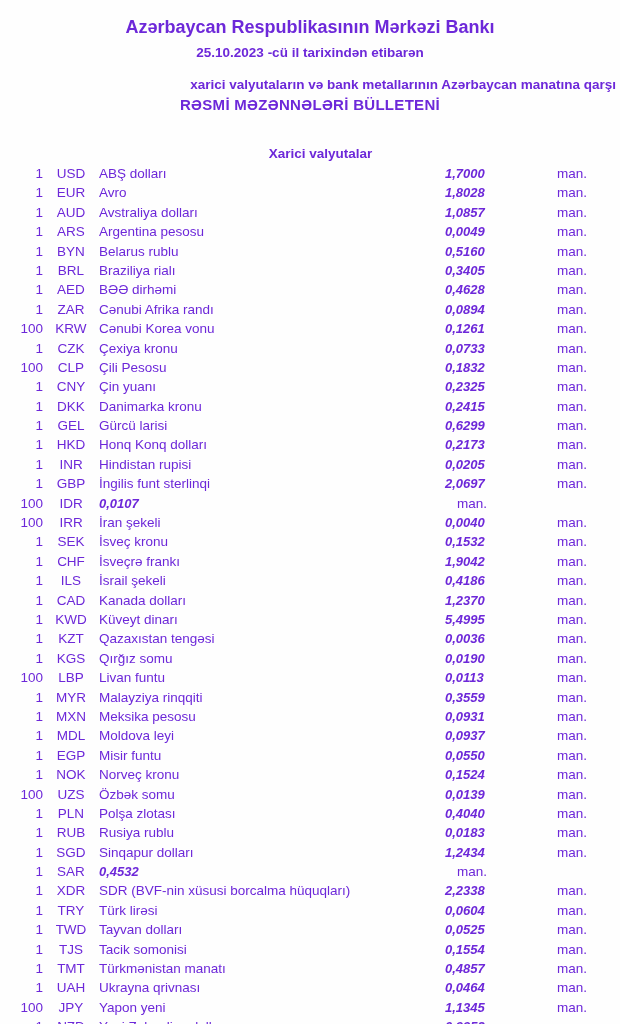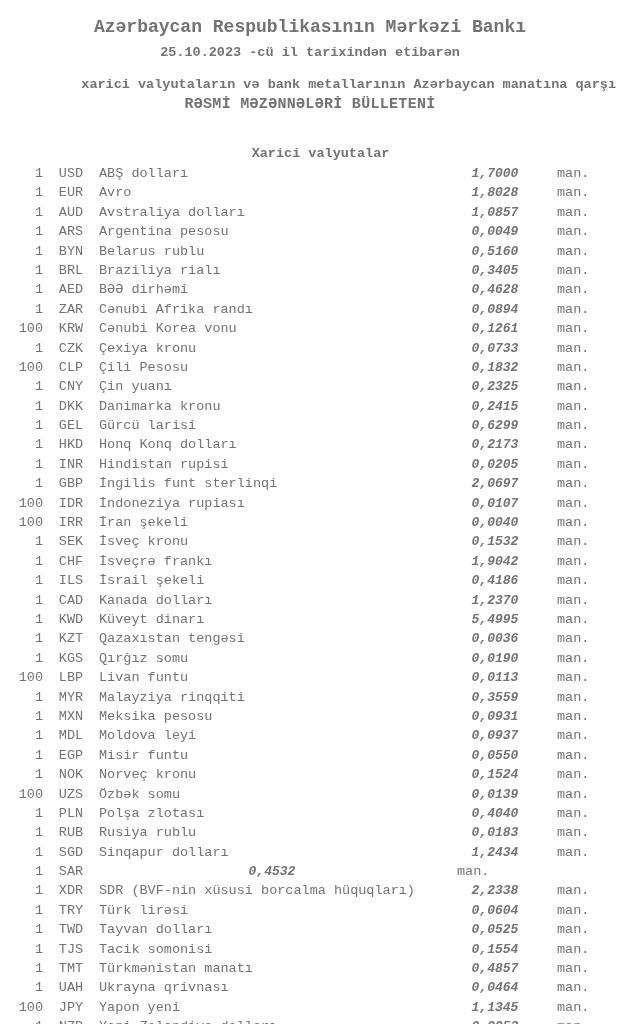--- a/index.html
+++ b/index.html
@@ -5,22 +5,22 @@
   html, body {
     margin: 0;
     padding: 0;
     background: #ffffff;
   }
   .page {
     position: relative;
     width: 620px;
     height: 1024px;
     background: #fefefe;
-    color: #737373;
-    font-family: Liberation Mono, monospace;
+    color: #6d28d9;
+    font-family: Liberation Sans, sans-serif;
     overflow: hidden;
   }
   .bank-name {
     margin: 0;
     padding-top: 16px;
     text-align: center;
     font-size: 18px;
     line-height: 22px;
     font-weight: bold;
   }
@@ -69,21 +69,21 @@
     text-align: right;
   }
   .code {
     text-align: center;
   }
   .name {
     text-align: left;
     overflow: hidden;
   }
   .rate {
-    text-align: center;
+    text-align: left;
     font-weight: bold;
     font-style: italic;
     font-size: 13px;
   }
   .unit {
     text-align: left;
     padding-left: 12px;
   }
 </style>
 </head>
@@ -235,21 +235,20 @@
         <span class="qty">1</span>
         <span class="code">GBP</span>
         <span class="name">İngilis funt sterlinqi</span>
         <span class="rate">2,0697</span>
         <span class="unit">man.</span>
       </div>
 
       <div class="rate-row">
         <span class="qty">100</span>
         <span class="code">IDR</span>
-        <span class="name">İndoneziya rupiası</span>
         <span class="rate">0,0107</span>
         <span class="unit">man.</span>
       </div>
 
       <div class="rate-row">
         <span class="qty">100</span>
         <span class="code">IRR</span>
         <span class="name">İran şekeli</span>
         <span class="rate">0,0040</span>
         <span class="unit">man.</span>

